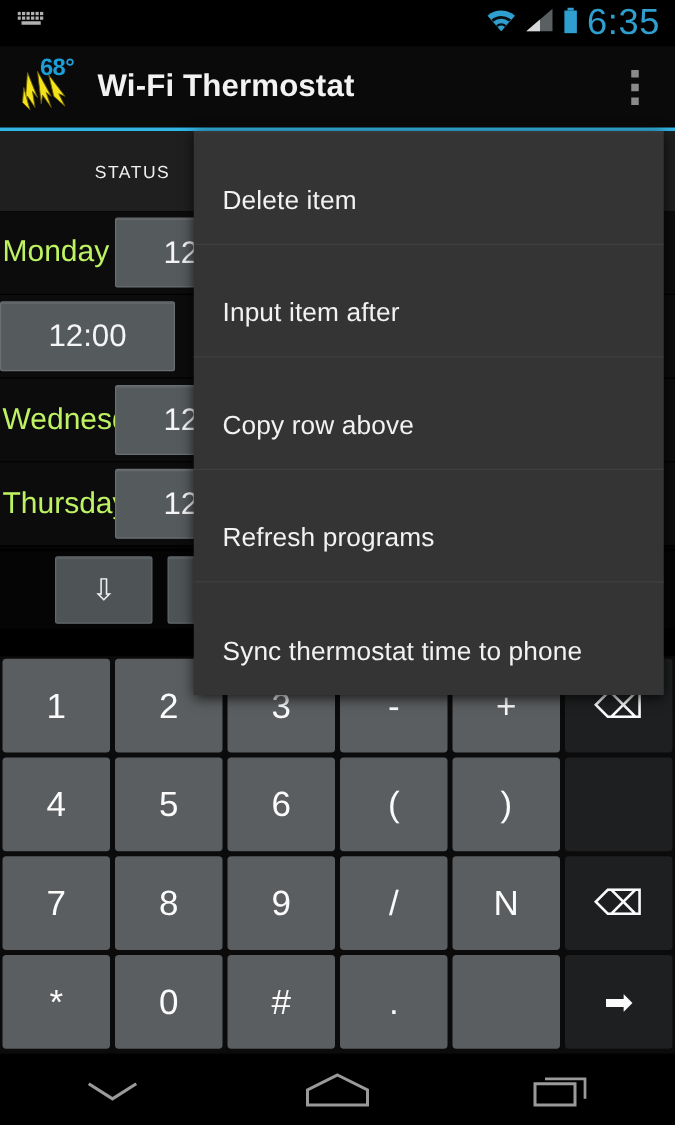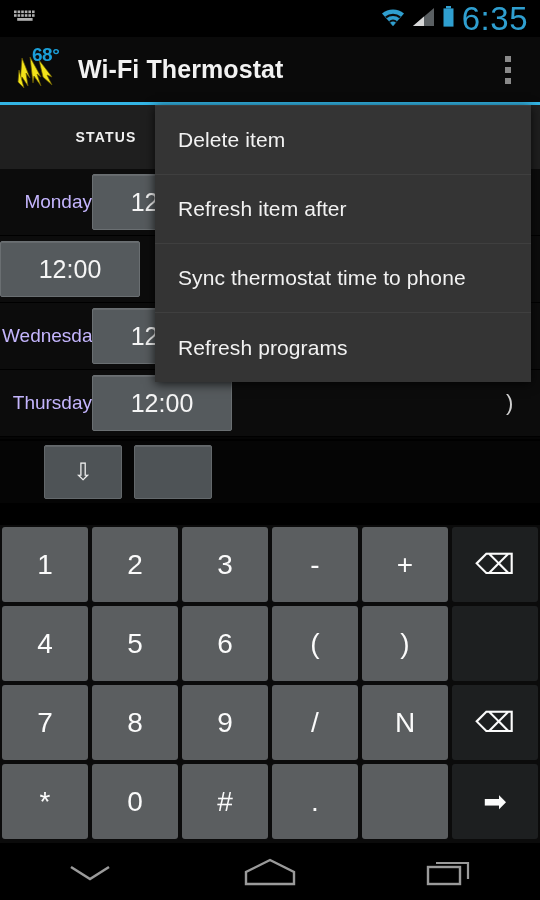--- a/index.html
+++ b/index.html
@@ -12,21 +12,21 @@
 
   
   #status-bar {
     position:absolute; left:0; top:0; width:540px; height:37px;
     background:#000; display:flex; align-items:center;
   }
   #status-bar .kbd-icon { margin-left:14px; }
   #status-bar .right {
     margin-left:auto; display:flex; align-items:center; gap:7px; margin-right:12px;
   }
-  #clock { color:#2f9fd0; font-size:33px; letter-spacing:.5px; font-weight:400; }
+  #clock { color:#2f9fd0; font-size:29px; letter-spacing:.5px; font-weight:400; }
 
   
   #action-bar {
     position:absolute; left:0; top:37px; width:540px; height:65px;
     background:#0a0a0a; display:flex; align-items:center;
   }
   #app-icon { width:56px; height:52px; margin-left:10px; position:relative; flex:none; }
   #app-icon .deg {
     position:absolute; left:22px; top:0px; color:#1b9fd8;
     font-size:19px; font-weight:bold; letter-spacing:-.5px;
@@ -45,32 +45,32 @@
     position:absolute; left:0; top:102px; width:540px; height:3px; background:#33b5e5;
   }
 
   
   #tab-strip {
     position:absolute; left:0; top:105px; width:540px; height:64px;
     background:#1f1f1f; display:flex; align-items:center;
   }
   #tab-status {
     width:212px; text-align:center; color:#f0f0f0;
-    font-size:14px; font-weight:bold; letter-spacing:1.2px;
+    font-size:14px; font-weight:normal; letter-spacing:1.2px;
   }
 
   
   #schedule-list { position:absolute; left:0; top:169px; width:540px; height:270px; background:#050505; }
   .sched-row {
     position:relative; height:67px; display:flex; align-items:center;
     border-bottom:1px solid #000; background:#0c0c0c;
   }
   .sched-day {
-    width:92px; color:#c4b5fd; font-size:19px; padding-left:2px;
-    white-space:nowrap; overflow:hidden;text-align:right;
+    width:92px; color:#bef264; font-size:24px; padding-left:2px;
+    white-space:nowrap; overflow:hidden;
   }
   .sched-time {
     width:140px; height:56px; background:#555a5d; border:1px solid #6a6f72;
     border-radius:2px; color:#f5f5f5; font-size:25px;
     display:flex; align-items:center; justify-content:center;
     box-shadow:inset 0 1px 0 rgba(255,255,255,.10);
   }
   .sched-tail {
     margin-left:auto; width:34px; color:#cfcfcf; font-size:22px;
     text-align:left; overflow:hidden; white-space:nowrap;
@@ -112,21 +112,21 @@
 
   
   #overflow-menu {
     position:absolute; left:155px; top:105px; width:376px;
     background:#343434; box-shadow:0 2px 10px rgba(0,0,0,.75);
     z-index:40; border-top:1px solid #3c3c3c;
   }
   .menu-item {
     height:69px; display:flex; align-items:center;
     padding-left:23px; color:#f2f2f2; font-size:21px;
-    border-bottom:1px solid #3f3f3f; letter-spacing:.1px;
+    border-bottom:1px solid #3f3f3f; letter-spacing:.1px;margin-top:21px;
   }
   .menu-item:last-child { border-bottom:none; }
 </style>
 </head>
 <body>
 
 <div id="status-bar">
   <span class="kbd-icon">
     <svg width="22" height="14" viewBox="0 0 22 14">
       <g fill="#b0b0b0">
@@ -255,23 +255,24 @@
     <div class="kp-key">0</div>
     <div class="kp-key">#</div>
     <div class="kp-key">.</div>
     <div class="kp-key blank"></div>
     <div class="kp-key fn">➡</div>
   </div>
 </div>
 
 <div id="overflow-menu">
   <div class="menu-item">Delete item</div>
-  <div class="menu-item">Refresh item after</div>
+  <div class="menu-item">Input item after</div>
+  <div class="menu-item">Copy row above</div>
+  <div class="menu-item">Refresh programs</div>
   <div class="menu-item">Sync thermostat time to phone</div>
-  <div class="menu-item">Refresh programs</div>
 </div>
 
 <div id="nav-bar">
   <div class="nav-btn">
     <svg width="46" height="26" viewBox="0 0 46 26">
       <polyline points="4,8 23,20 42,8" fill="none" stroke="#9a9a9a" stroke-width="2.6"></polyline>
     </svg>
   </div>
   <div class="nav-btn">
     <svg width="56" height="30" viewBox="0 0 56 30">

